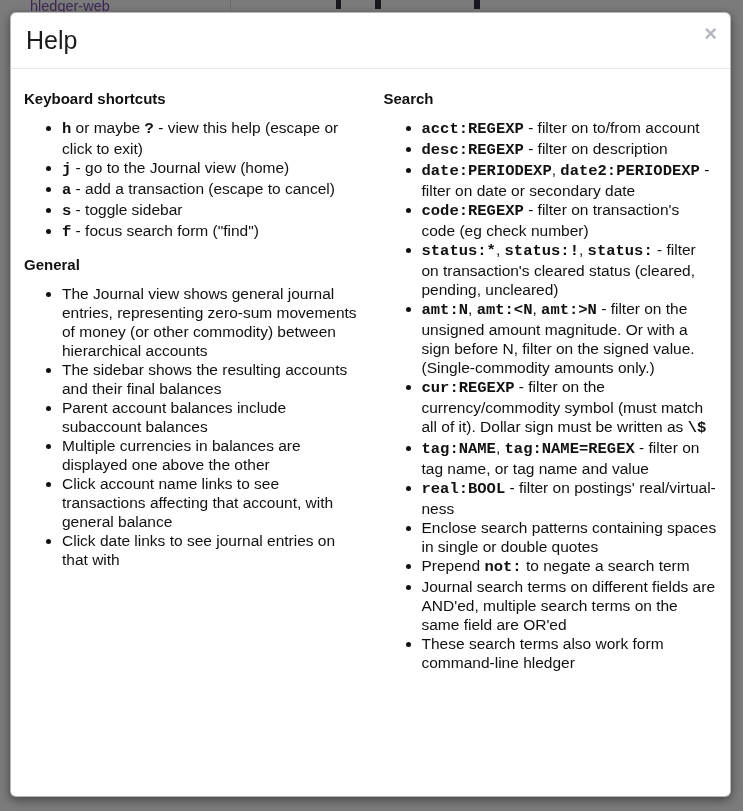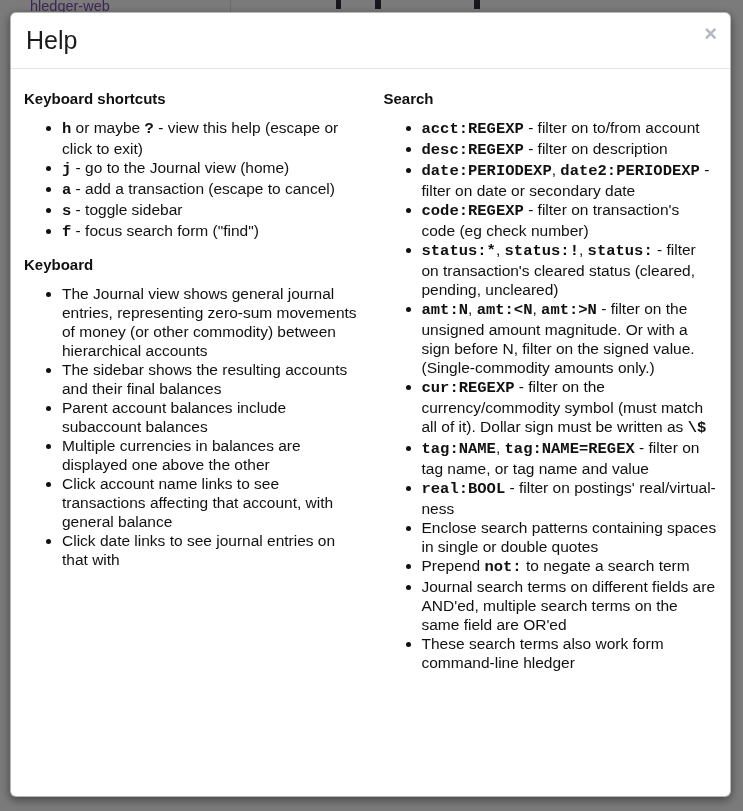--- a/index.html
+++ b/index.html
@@ -70,21 +70,21 @@
     <div class="modal-body">
       <div class="col">
           <h2 class="section-heading">Keyboard shortcuts</h2>
           <ul class="help-list">
             <li><code>h</code> or maybe <code>?</code> - view this help (escape or click to exit)</li>
             <li><code>j</code> - go to the Journal view (home)</li>
             <li><code>a</code> - add a transaction (escape to cancel)</li>
             <li><code>s</code> - toggle sidebar</li>
             <li><code>f</code> - focus search form ("find")</li>
           </ul>
-          <h2 class="section-heading">Keyboard</h2>
+          <h2 class="section-heading">General</h2>
           <ul class="help-list">
             <li>The Journal view shows general journal entries, representing zero-sum movements of money (or other commodity) between hierarchical accounts</li>
             <li>The sidebar shows the resulting accounts and their final balances</li>
             <li>Parent account balances include subaccount balances</li>
             <li>Multiple currencies in balances are displayed one above the other</li>
             <li>Click account name links to see transactions affecting that account, with general balance</li>
             <li>Click date links to see journal entries on that with</li>
           </ul>
         </div>
       <div class="col">

